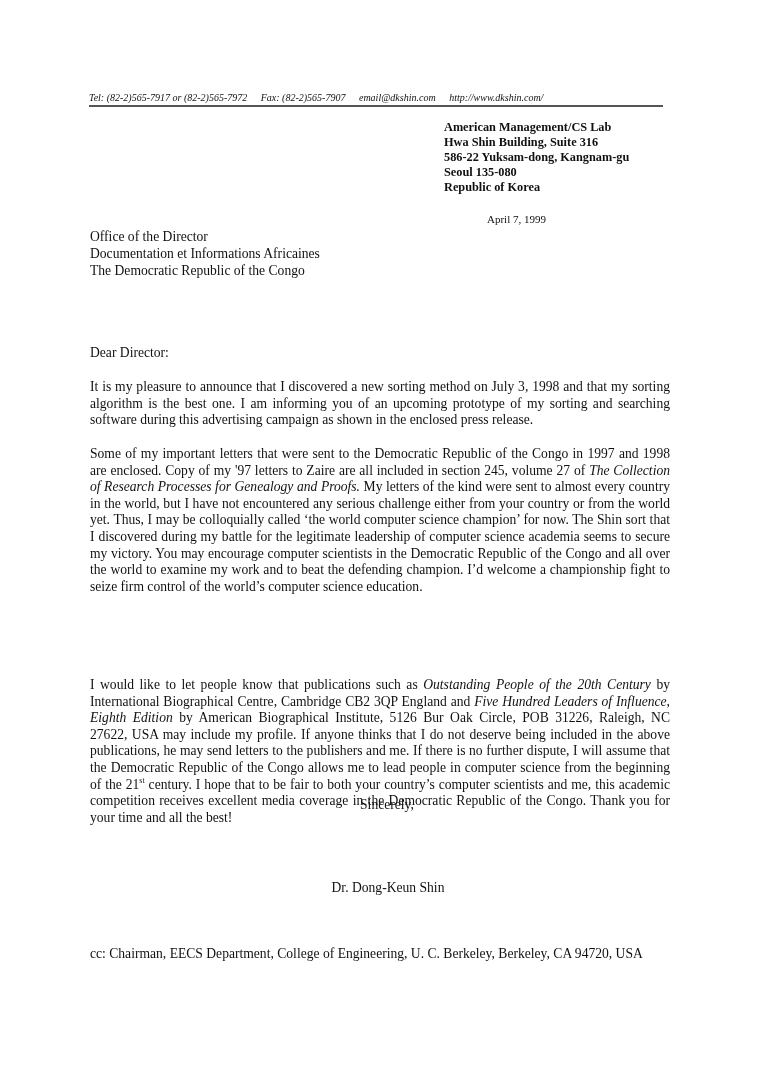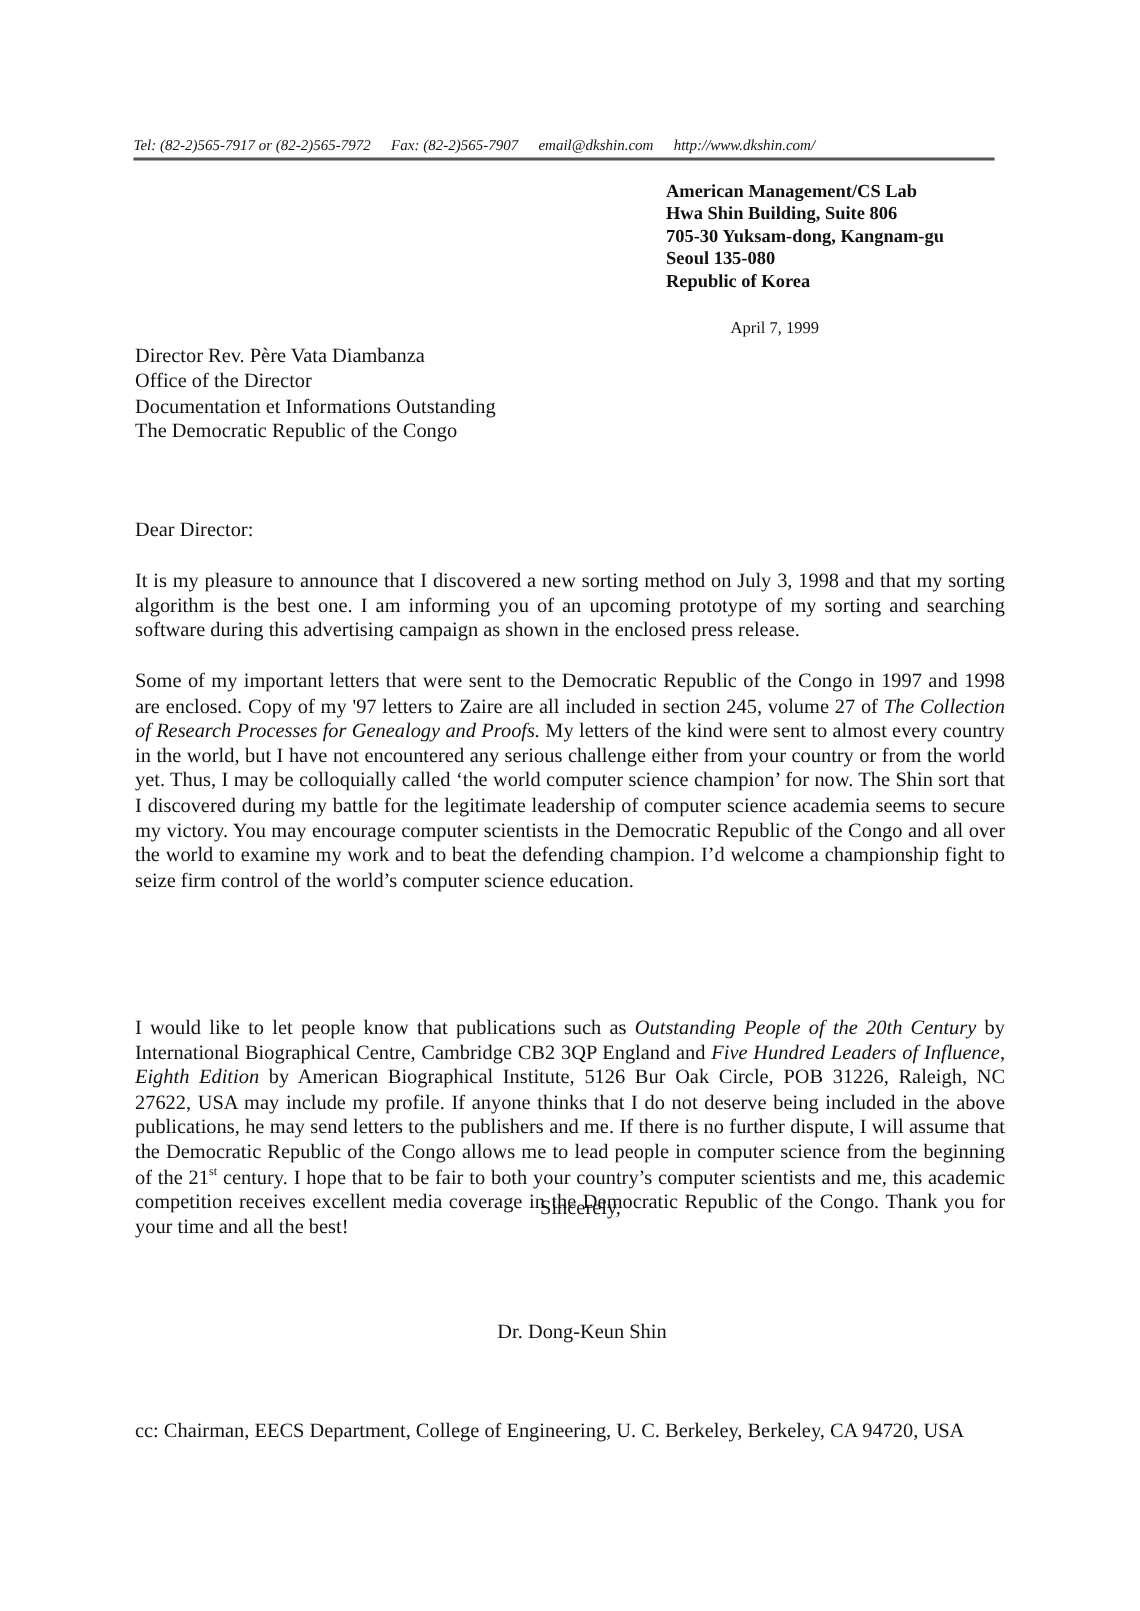--- a/index.html
+++ b/index.html
@@ -103,32 +103,31 @@
 
   <div class="letterhead">
     <span>Tel: (82-2)565-7917 or (82-2)565-7972</span>
     <span>Fax: (82-2)565-7907</span>
     <span>email@dkshin.com</span>
     <span>http://www.dkshin.com/</span>
   </div>
 
   <div class="sender-address">
     <div>American Management/CS Lab</div>
-    <div>Hwa Shin Building, Suite 806</div>
-    <div>705-30 Yuksam-dong, Kangnam-gu</div>
+    <div>Hwa Shin Building, Suite 316</div>
+    <div>586-22 Yuksam-dong, Kangnam-gu</div>
     <div>Seoul 135-080</div>
     <div>Republic of Korea</div>
   </div>
 
   <div class="date">April 7, 1999</div>
 
   <div class="recipient">
-    <div>Director Rev. Père Vata Diambanza</div>
     <div>Office of the Director</div>
-    <div>Documentation et Informations Outstanding</div>
+    <div>Documentation et Informations Africaines</div>
     <div>The Democratic Republic of the Congo</div>
   </div>
 
   <div class="salutation">Dear Director:</div>
 
   <div class="body-text p1">It is my pleasure to announce that I discovered a new sorting method on July 3, 1998 and that my sorting algorithm is the best one.   I am informing you of an upcoming prototype of my sorting and searching software during this advertising campaign as shown in the enclosed press release.</div>
 
   <div class="body-text p2"><span>Some of my important letters that were sent to the Democratic Republic of the Congo in 1997 and 1998 are enclosed.   Copy of my '97 letters to Zaire are all included in section 245, volume 27 of </span><i>The Collection of Research Processes for Genealogy and Proofs.</i><span>   My letters of the kind were sent to almost every country in the world, but I have not encountered any serious challenge either from your country or from the world yet.  Thus, I may be colloquially called ‘the world computer science champion’ for now.   The Shin sort that I discovered during my battle for the legitimate leadership of computer science academia seems to secure my victory.   You may encourage computer scientists in the Democratic Republic of the Congo and all over the world to examine my work and to beat the defending champion.  I’d welcome a championship fight to seize firm control of the world’s computer science education.</span></div>
 
   <div class="body-text p3"><span>I would like to let people know that publications such as </span><i>Outstanding People of the 20th Century</i><span> by International Biographical Centre, Cambridge CB2 3QP England and </span><i>Five Hundred Leaders of Influence</i><span>, </span><i>Eighth Edition</i><span> by American Biographical Institute, 5126 Bur Oak Circle, POB 31226, Raleigh, NC 27622, USA may include my profile.  If anyone thinks that I do not deserve being included in the above publications, he may send letters to the publishers and me.  If there is no further dispute, I will assume that the Democratic Republic of the Congo allows me to lead people in computer science from the beginning of the 21</span><sup>st</sup><span> century.   I hope that to be fair to both your country’s computer scientists and me, this academic competition receives excellent media coverage in the Democratic Republic of the Congo.   Thank you for your time and all the best!</span></div>

